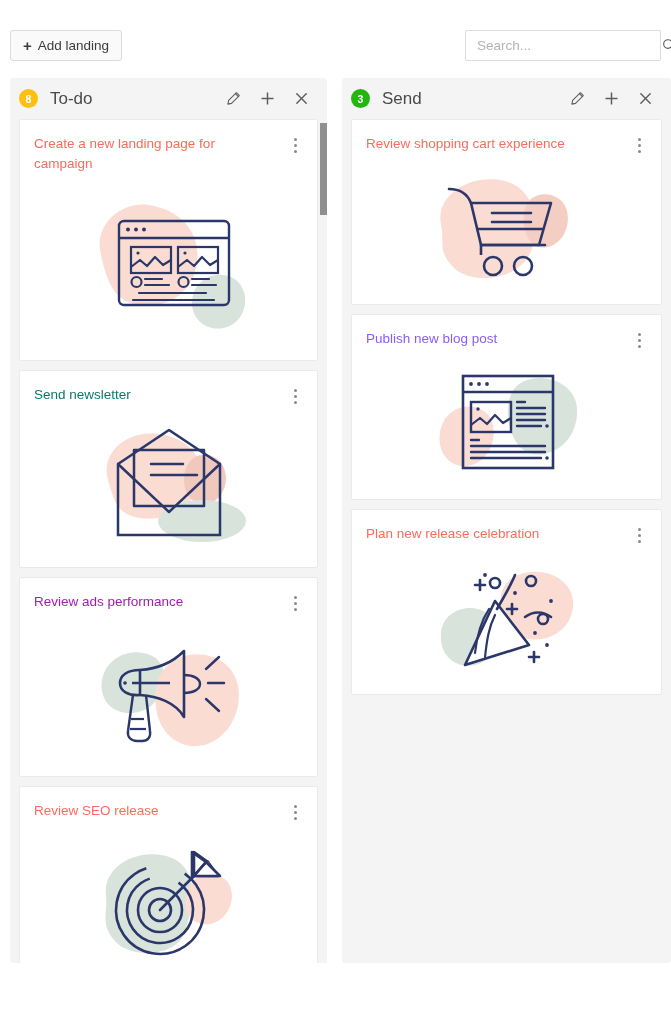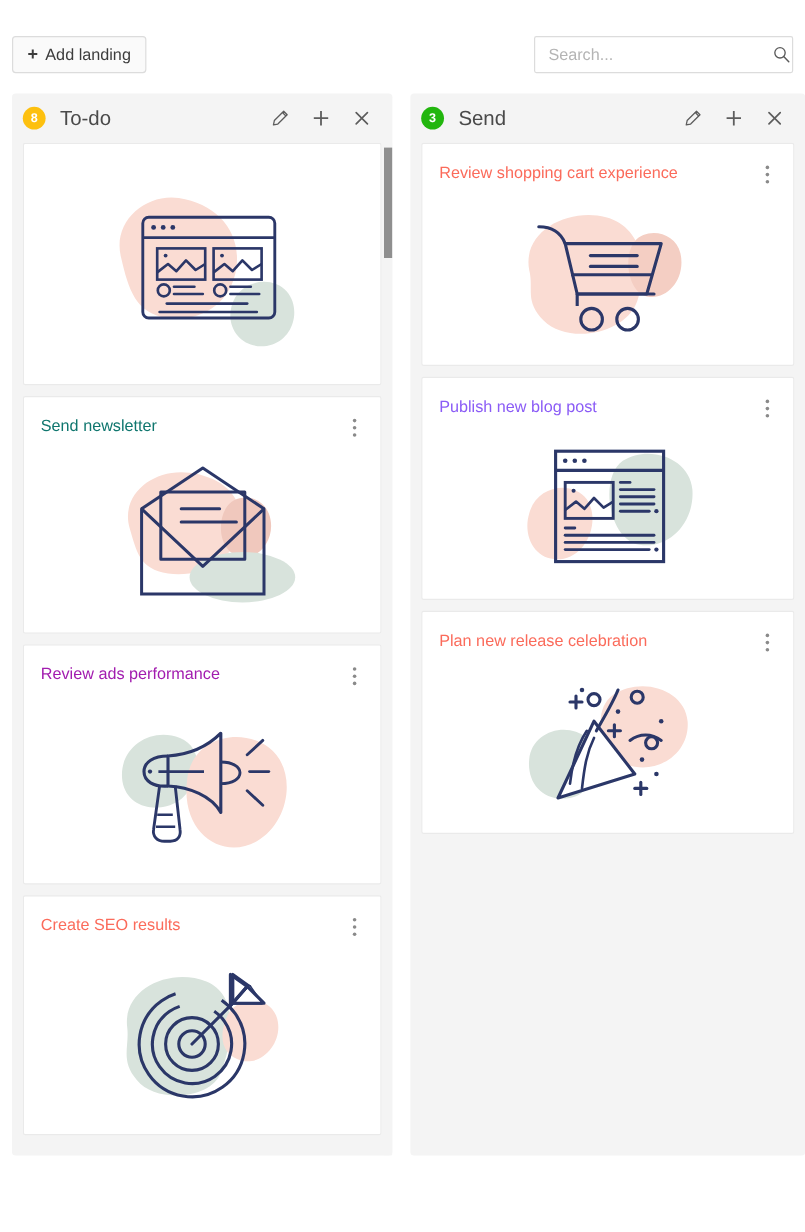--- a/index.html
+++ b/index.html
@@ -27,21 +27,21 @@
     font-family: "Liberation Sans", sans-serif;
     display: flex; align-items: center; gap: 6px;
     cursor: pointer;
     white-space: nowrap;
   }
   .add-column-btn .plusglyph {
     font-size: 15px; font-weight: 700; line-height: 1; color:#3c3c3c;
   }
   .search-wrap {
     position: absolute; right: 10px; top: 30px;
-    width: 216px; height: 31px;
+    width: 196px; height: 31px;
     border: 1px solid #dcdcdc;
     background: #fff;
     border-radius: 2px;
     display: flex; align-items: flex-start;
   }
   .search-input {
     border: 0; outline: 0; background: transparent;
     flex: 1; height: 100%;
     padding: 0 8px 0 11px;
     font-size: 13.5px;
@@ -198,20 +198,28 @@
         </div>
       </div>
 
       <div class="col-body">
         <div class="scrollbar-track">
           <div class="scrollbar-thumb"></div>
         </div>
         <div class="col-scroll">
 
           <div class="card">
+            <div class="card-head">
+              <div class="card-title" style="color: rgb(251, 107, 91);">Create a new landing page for campaign</div>
+              <div class="card-menu">
+                  <i></i>
+                  <i></i>
+                  <i></i>
+                </div>
+            </div>
             <div class="card-art art-1">
               <svg width="175" height="160" viewBox="0 0 175 160">
                 <path d="M20 70 C12 40 40 16 68 20 C100 25 120 48 116 78 C112 108 86 124 58 120 C32 116 26 96 20 70 Z" fill="#fadcd3"></path>
                 <path d="M112 110 C118 88 146 84 158 98 C170 112 164 136 146 142 C126 149 106 132 112 110 Z" fill="#d8e3dc"></path>
                 <rect x="38" y="36" width="110" height="84" rx="5" fill="none" stroke="#2b3768" stroke-width="2.4"></rect>
                 <line x1="38" y1="53" x2="148" y2="53" stroke="#2b3768" stroke-width="2.4"></line>
                 <circle cx="47" cy="44.5" r="2" fill="#2b3768"></circle>
                 <circle cx="55" cy="44.5" r="2" fill="#2b3768"></circle>
                 <circle cx="63" cy="44.5" r="2" fill="#2b3768"></circle>
                 <rect x="50" y="62" width="40" height="26" fill="none" stroke="#2b3768" stroke-width="2.2"></rect>
@@ -279,21 +287,21 @@
                 <path d="M100 46 C110 46 116 50 116 55 C116 60 110 64 100 64" fill="none" stroke="#2b3768" stroke-width="2.4"></path>
                 <line x1="124" y1="54" x2="140" y2="54" stroke="#2b3768" stroke-width="2.4" stroke-linecap="round"></line>
                 <line x1="122" y1="40" x2="135" y2="28" stroke="#2b3768" stroke-width="2.4" stroke-linecap="round"></line>
                 <line x1="122" y1="70" x2="135" y2="82" stroke="#2b3768" stroke-width="2.4" stroke-linecap="round"></line>
               </svg>
             </div>
           </div>
 
           <div class="card">
             <div class="card-head">
-              <div class="card-title" style="color: rgb(251, 107, 91);">Create SEO results</div>
+              <div class="card-title" style="color: rgb(251, 107, 91);">Review SEO release</div>
               <div class="card-menu">
                   <i></i>
                   <i></i>
                   <i></i>
                 </div>
             </div>
             <div class="card-art art-4">
               <svg width="170" height="135" viewBox="0 0 170 135">
                 <path d="M22 58 C18 26 58 8 88 20 C116 32 110 70 100 96 C92 118 46 122 30 102 C16 86 24 74 22 58 Z" fill="#d8e3dc"></path>
                 <path d="M104 52 C110 32 138 30 146 48 C154 68 136 90 118 86 C102 82 98 68 104 52 Z" fill="#fadcd3"></path>

